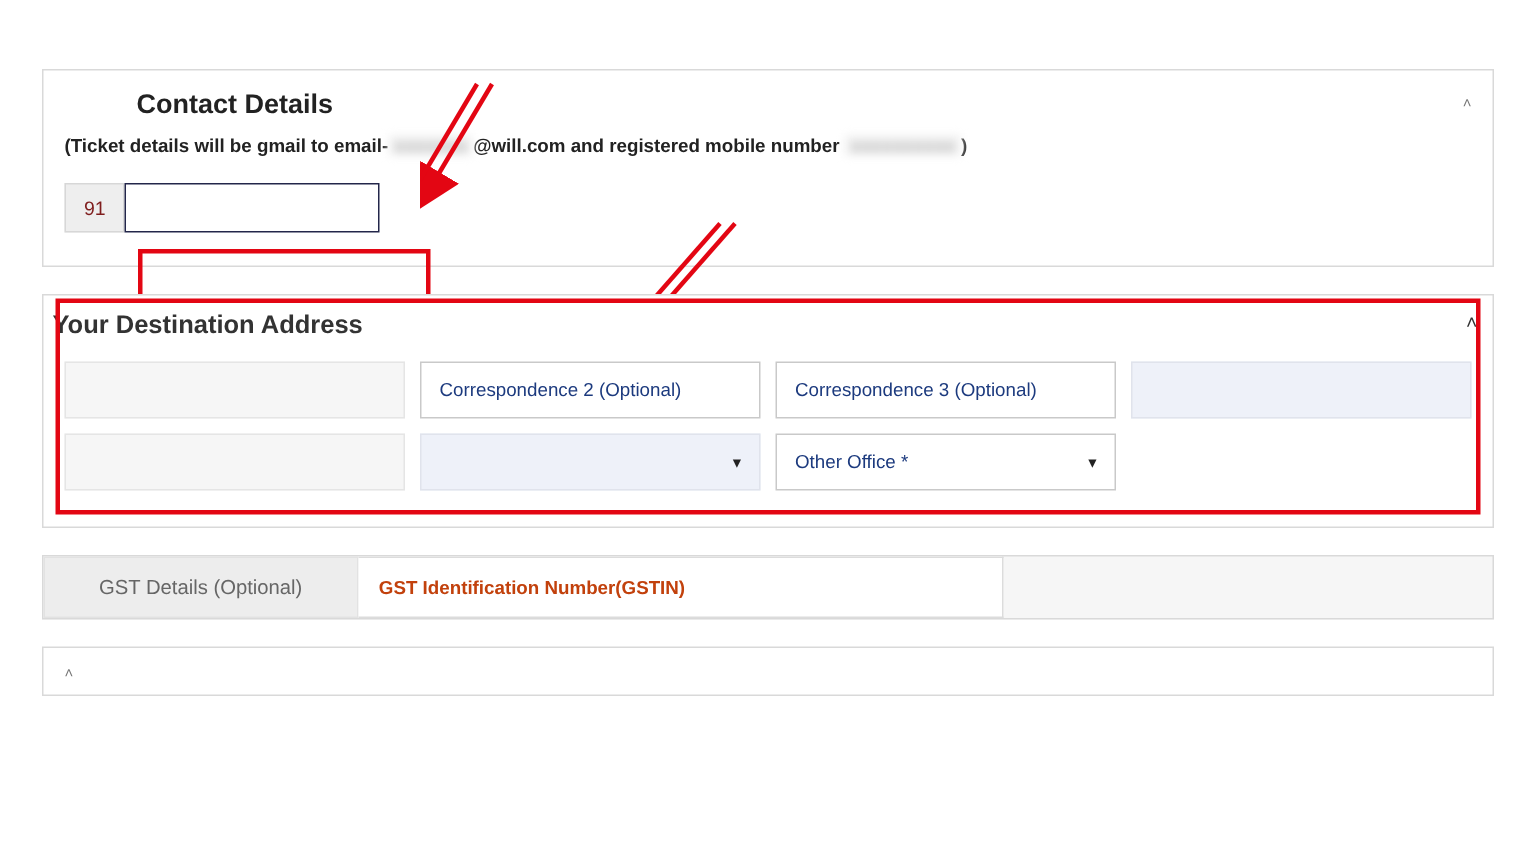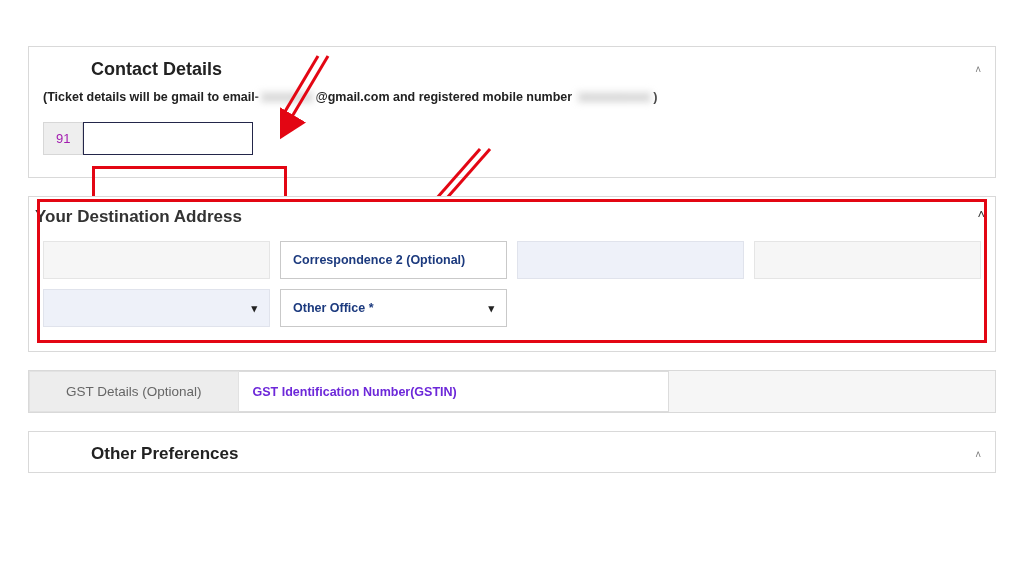--- a/index.html
+++ b/index.html
@@ -55,21 +55,21 @@
   }
   .phone-row {
     display: flex;
     align-items: stretch;
     gap: 0;
   }
   .cc-box {
     background: #eeeeee;
     border: 1px solid #d7d7d7;
     padding: 8px 12px;
-    color: #a21caf;
+    color: #7f1d1d;
     font-size: 13px;
     display: flex;
     align-items: center;
   }
   .phone-input {
     width: 170px;
     border: 1.5px solid #23264a;
     padding: 6px 10px;
     font-size: 13px;
     background: #fff;
@@ -96,21 +96,21 @@
     display: grid;
     grid-template-columns: repeat(4, 1fr);
     gap: 10px;
   }
   .afield {
     border: 1px solid #c9c9c9;
     background: #ffffff;
     padding: 10px 12px;
     font-size: 12.5px;
     color: #1c3a7e;
-    font-weight: 700;
+    font-weight: 400;
     display: flex;
     align-items: center;
     justify-content: space-between;
     min-height: 38px;
   }
   .afield.disabled {
     background: #eef1f9;
     border-color: #e0e3ec;
   }
   .afield.greylight {
@@ -150,21 +150,21 @@
     border: 1px solid #e2e2e2;
     display: flex;
     align-items: center;
   }
   .gst-input {
     background: #ffffff;
     border: 1px solid #dcdcdc;
     border-left: none;
     padding: 12px 14px;
     font-size: 12.5px;
-    color: #6d28d9;
+    color: #c2410c;
     font-weight: 600;
     flex: 1;
     display: flex;
     align-items: center;
   }
   .other-panel .panel-header h2 { font-size: 17px; }
   .addr-header h2 { font-size: 17px; font-weight: 700; }
   .addr-header {
     display:flex;
     justify-content: space-between;
@@ -174,21 +174,21 @@
 </head>
 <body>
 
 <div class="panel" style="position:relative;">
   <div class="panel-header">
     <h2>Contact Details</h2>
     <span class="chev">˄</span>
   </div>
   <div class="contact-body">
     <div class="info-line">
-      <span>(Ticket details will be gmail to email-</span><span class="blurred">xxxxxxx</span><span>@gmail.com and registered mobile number </span><span class="blurred">xxxxxxxxxx</span><span>)</span>
+      <span>(Ticket details will be gmail to email-</span><span class="blurred">xxxxxxx</span><span>@will.com and registered mobile number </span><span class="blurred">xxxxxxxxxx</span><span>)</span>
     </div>
     <div class="phone-row">
       <div class="cc-box">91</div>
       <input class="phone-input" value="" style="">
     </div>
   </div>
 
   <div class="highlight-phone"></div>
 </div>
 
@@ -221,20 +221,23 @@
     <span class="chev">˄</span>
   </div>
   <div class="addr-body">
     <div class="addr-grid">
       <div class="afield greylight">
           <span class="blurred-val"></span>
         </div>
       <div class="afield">
           <span>Correspondence 2 (Optional)</span>
         </div>
+      <div class="afield">
+          <span>Correspondence 3 (Optional)</span>
+        </div>
       <div class="afield disabled">
           <span class="blurred-val"></span>
         </div>
 
       <div class="afield greylight">
           <span class="blurred-val"></span>
         </div>
       <div class="afield disabled">
           <span class="blurred-val"></span>
           <span class="chev-d">▾</span>
@@ -253,16 +256,15 @@
   <div class="gst-row">
     <div class="gst-label">GST Details (Optional)</div>
     <div class="gst-input">
         <span>GST Identification Number(GSTIN)</span>
       </div>
   </div>
 </div>
 
 <div class="panel other-panel">
   <div class="panel-header">
-    <h2>Other Preferences</h2>
     <span class="chev">˄</span>
   </div>
 </div>
 
 </body></html>

